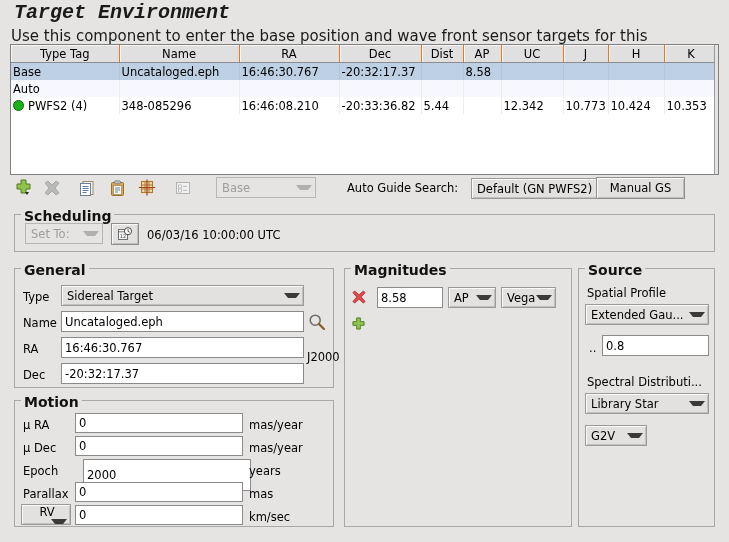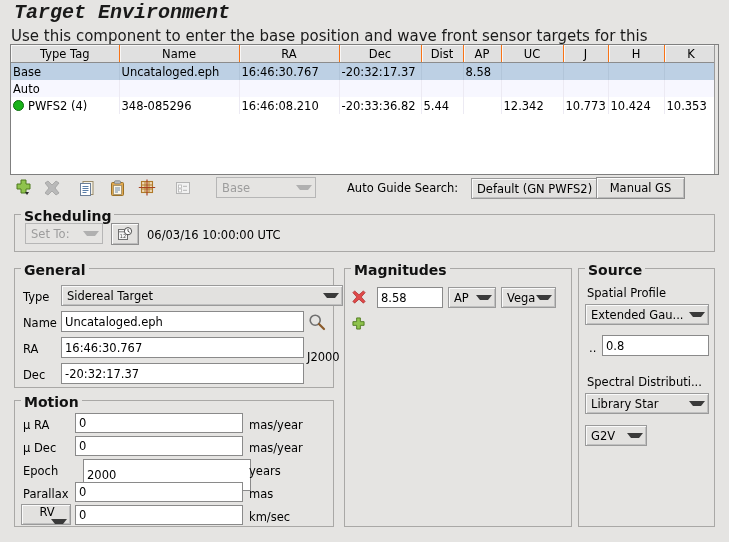--- a/index.html
+++ b/index.html
@@ -281,21 +281,21 @@
     </svg>
   </div>
 
   <div class="sched-date" style="left:132px;top:13px;text-align:right;">06/03/16 10:00:00 UTC</div>
 </div>
 
 <div class="group" style="left:14px;top:268px;width:320px;height:120px;">
   <span class="legend">General</span>
 
   <span class="lbl" style="left:8px;top:21px;">Type</span>
-  <div class="combo" style="position:absolute;left:46px;top:16px;width:282px;height:21px;justify-content:space-between;">
+  <div class="combo" style="position:absolute;left:46px;top:16px;width:243px;height:21px;justify-content:space-between;">
     <span>Sidereal Target</span>
     <span class="caret"></span>
   </div>
 
   <span class="lbl" style="left:8px;top:47px;">Name</span>
   <div class="tf" style="left:46px;top:42px;width:243px;height:21px;">Uncataloged.eph</div>
   <div style="position:absolute;left:293px;top:44px;">
     <svg width="18" height="18" viewBox="0 0 18 18">
       <circle cx="7.2" cy="7.2" r="5" fill="none" stroke="#6f6f6f" stroke-width="1.6"></circle>
       <path d="M11 11l5 5" stroke="#8a5a2a" stroke-width="2.2" stroke-linecap="round"></path>

